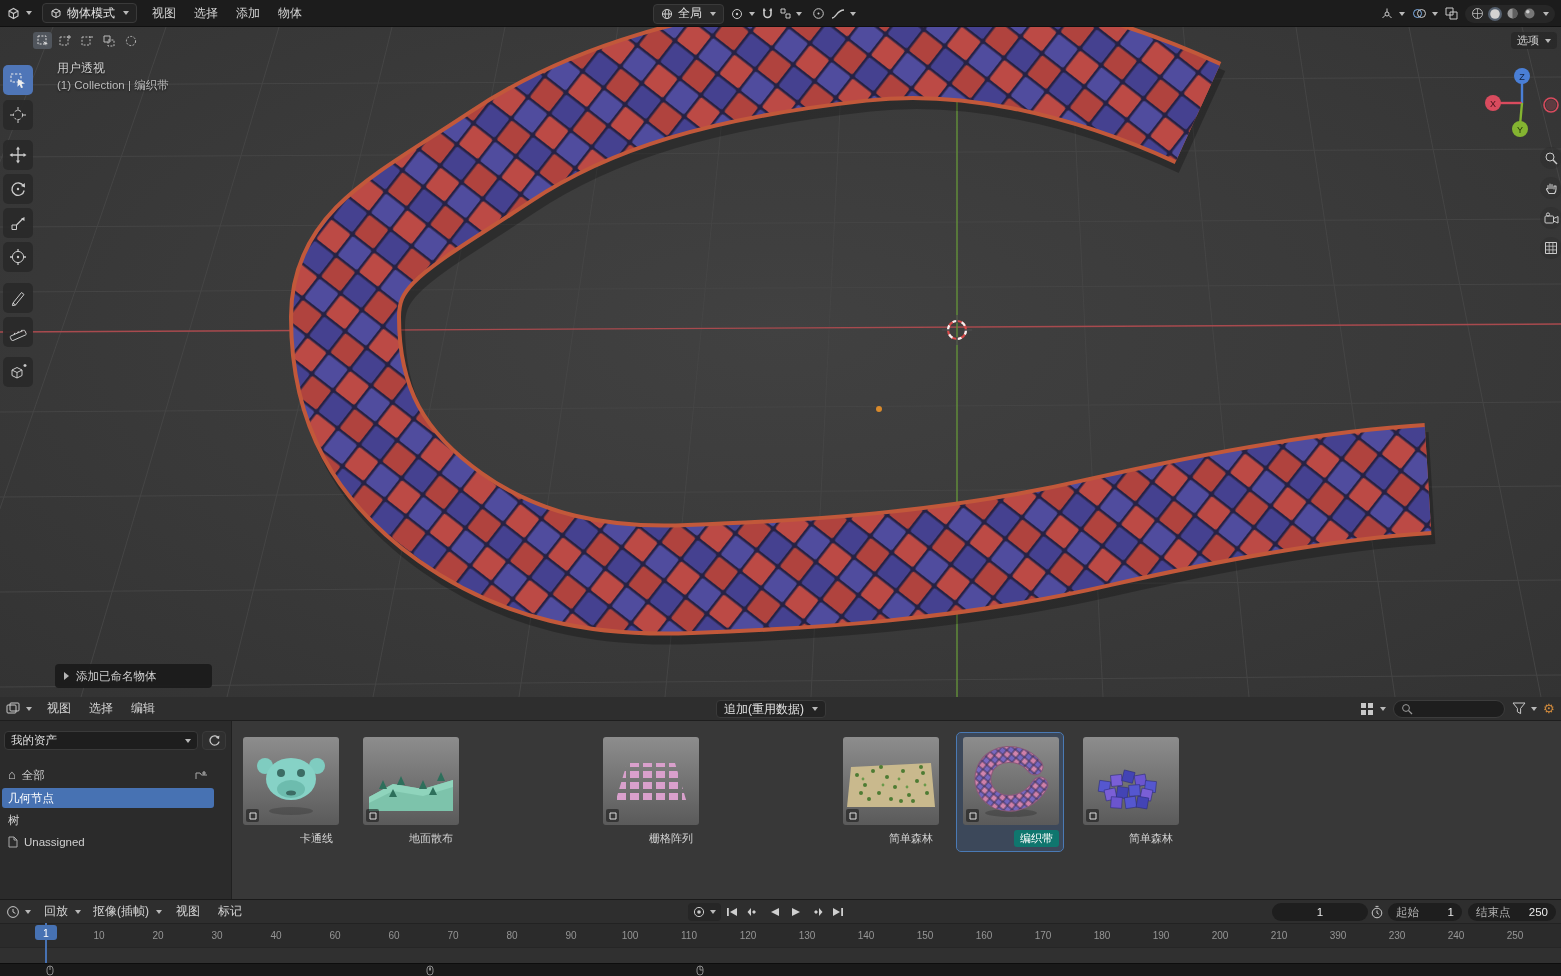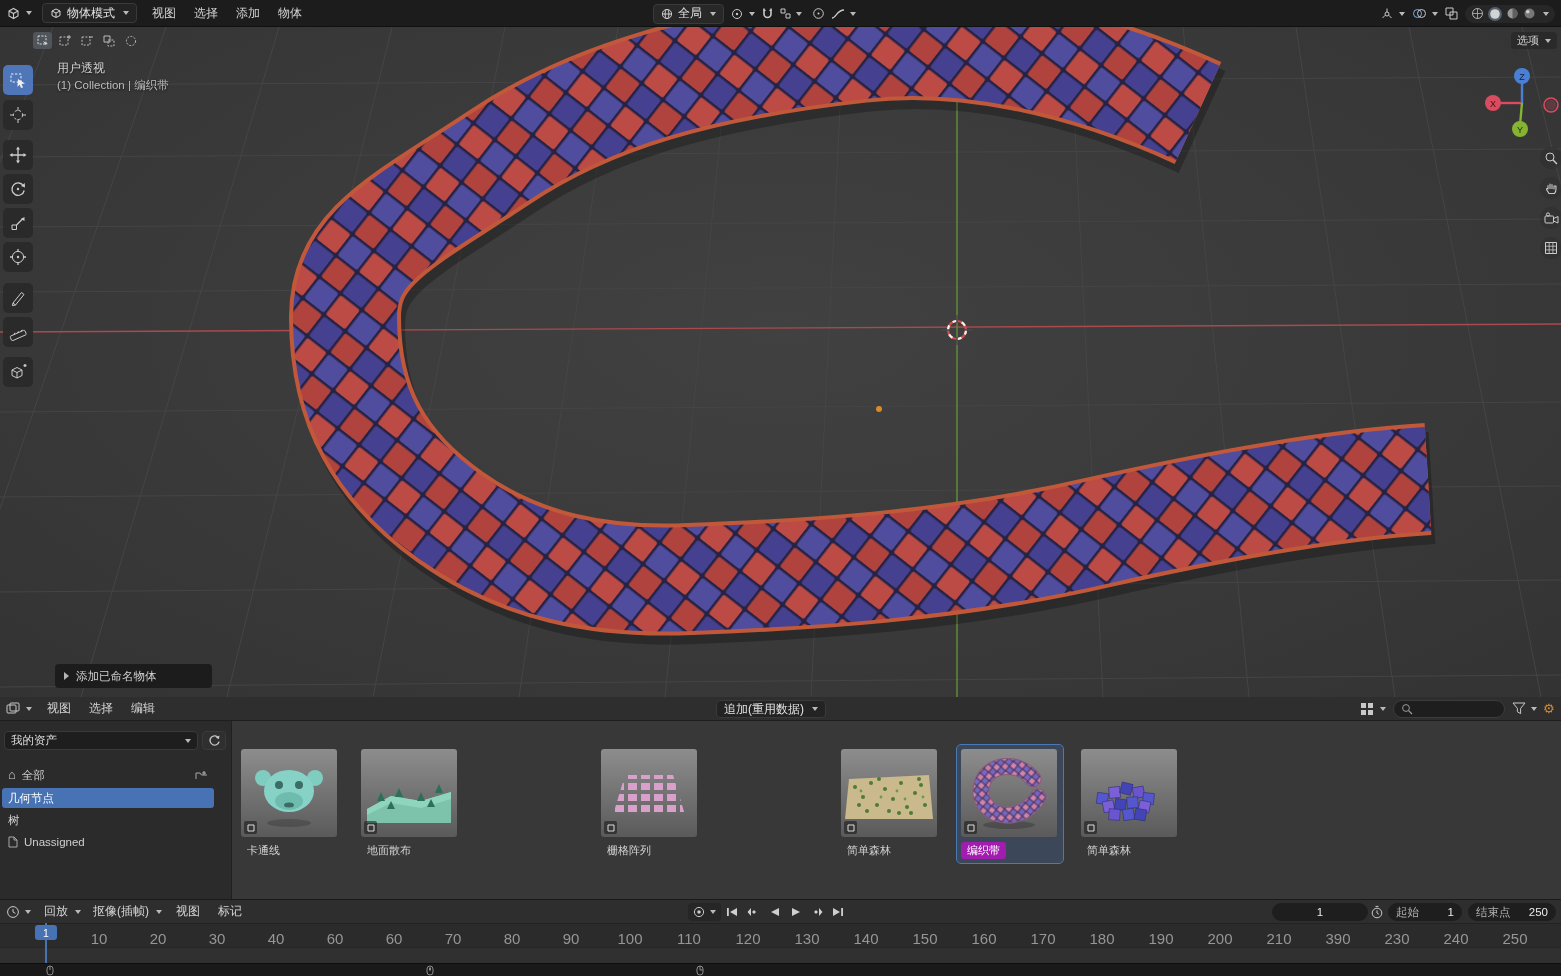--- a/index.html
+++ b/index.html
@@ -22,32 +22,32 @@
   .tsbtn{width:19px;height:17px;border-radius:3px;display:flex;align-items:center;justify-content:center}
   .tsbtn.active{background:#50555c}
   .navbtn{position:absolute;left:1540px;width:22px;height:22px;border-radius:11px;display:flex;align-items:center;justify-content:center;background:rgba(45,45,45,.45)}
   .vp-label{color:#d2d2d2;text-shadow:0 1px 2px rgba(0,0,0,.6)}
   
   #asset-header{left:0;top:697px;width:1561px;height:24px;background:#2e2e2e;border-bottom:1px solid #1e1e1e;display:flex;align-items:center;z-index:20}
   #asset-body{left:0;top:721px;width:1561px;height:178px;background:#383838}
   #asset-sidebar{left:0;top:0;width:232px;height:178px;background:#2b2b2b;border-right:1px solid #202020}
   .cat-row{position:absolute;left:2px;width:212px;height:20px;display:flex;align-items:center;gap:6px;padding:0 6px;border-radius:3px;font-size:11.5px;color:#cfcfcf}
   .cat-row.selected{background:#4772b3;color:#fff}
-  .asset-item{position:absolute;top:24px;width:106px;padding:4px;border-radius:4px;display:flex;flex-direction:column;align-items:flex-start}
+  .asset-item{position:absolute;top:12px;width:106px;padding:4px;border-radius:4px;display:flex;flex-direction:column;align-items:flex-end}
   .asset-item.selected{background:rgba(71,114,179,.28);outline:1px solid #4a7ab5}
   .thumb{width:96px;height:88px;border-radius:3px;background:linear-gradient(#8d8d8d,#5a5a5a);position:relative;overflow:hidden}
   .thumb-badge{position:absolute;left:3px;bottom:3px;width:13px;height:13px;border-radius:2px;background:rgba(20,20,20,.55);display:flex;align-items:center;justify-content:center}
   .asset-label{margin-top:5px;font-size:11px;color:#d2d2d2;padding:1px 6px;border-radius:3px;white-space:nowrap}
-  .asset-item.selected .asset-label{background:#a21caf;color:#fff}
+  .asset-item.selected .asset-label{background:#0f766e;color:#fff}
   .search{display:flex;align-items:center;gap:5px;background:#1e1e1e;border:1px solid #3c3c3c;border-radius:9px;height:18px;padding:0 7px;width:112px}
   
   #timeline-header{left:0;top:899px;width:1561px;height:24px;background:#2e2e2e;border-top:1px solid #1a1a1a;display:flex;align-items:center;z-index:20}
   #ruler{left:0;top:923px;width:1561px;height:24px;background:#2b2b2b;border-top:1px solid #222}
   #track{left:0;top:947px;width:1561px;height:16px;background:#303030;border-top:1px solid #262626}
-  .tick{position:absolute;top:6px;transform:translateX(-50%);font-size:15px;color:#969696}
+  .tick{position:absolute;top:6px;transform:translateX(-50%);font-size:10px;color:#969696}
   .numfield{background:#1e1e1e;border-radius:9px;height:18px;display:flex;align-items:center;font-size:11.5px}
   
   #statusbar{left:0;top:963px;width:1561px;height:13px;background:#191919;border-top:1px solid #0d0d0d;display:flex;align-items:center}
 </style>
 </head>
 <body>
 
 <div id="topbar" class="abs">
   <div class="iconbtn" style="padding:0 6px">
     <svg class="ic" width="15" height="14" viewBox="0 0 15 14">

